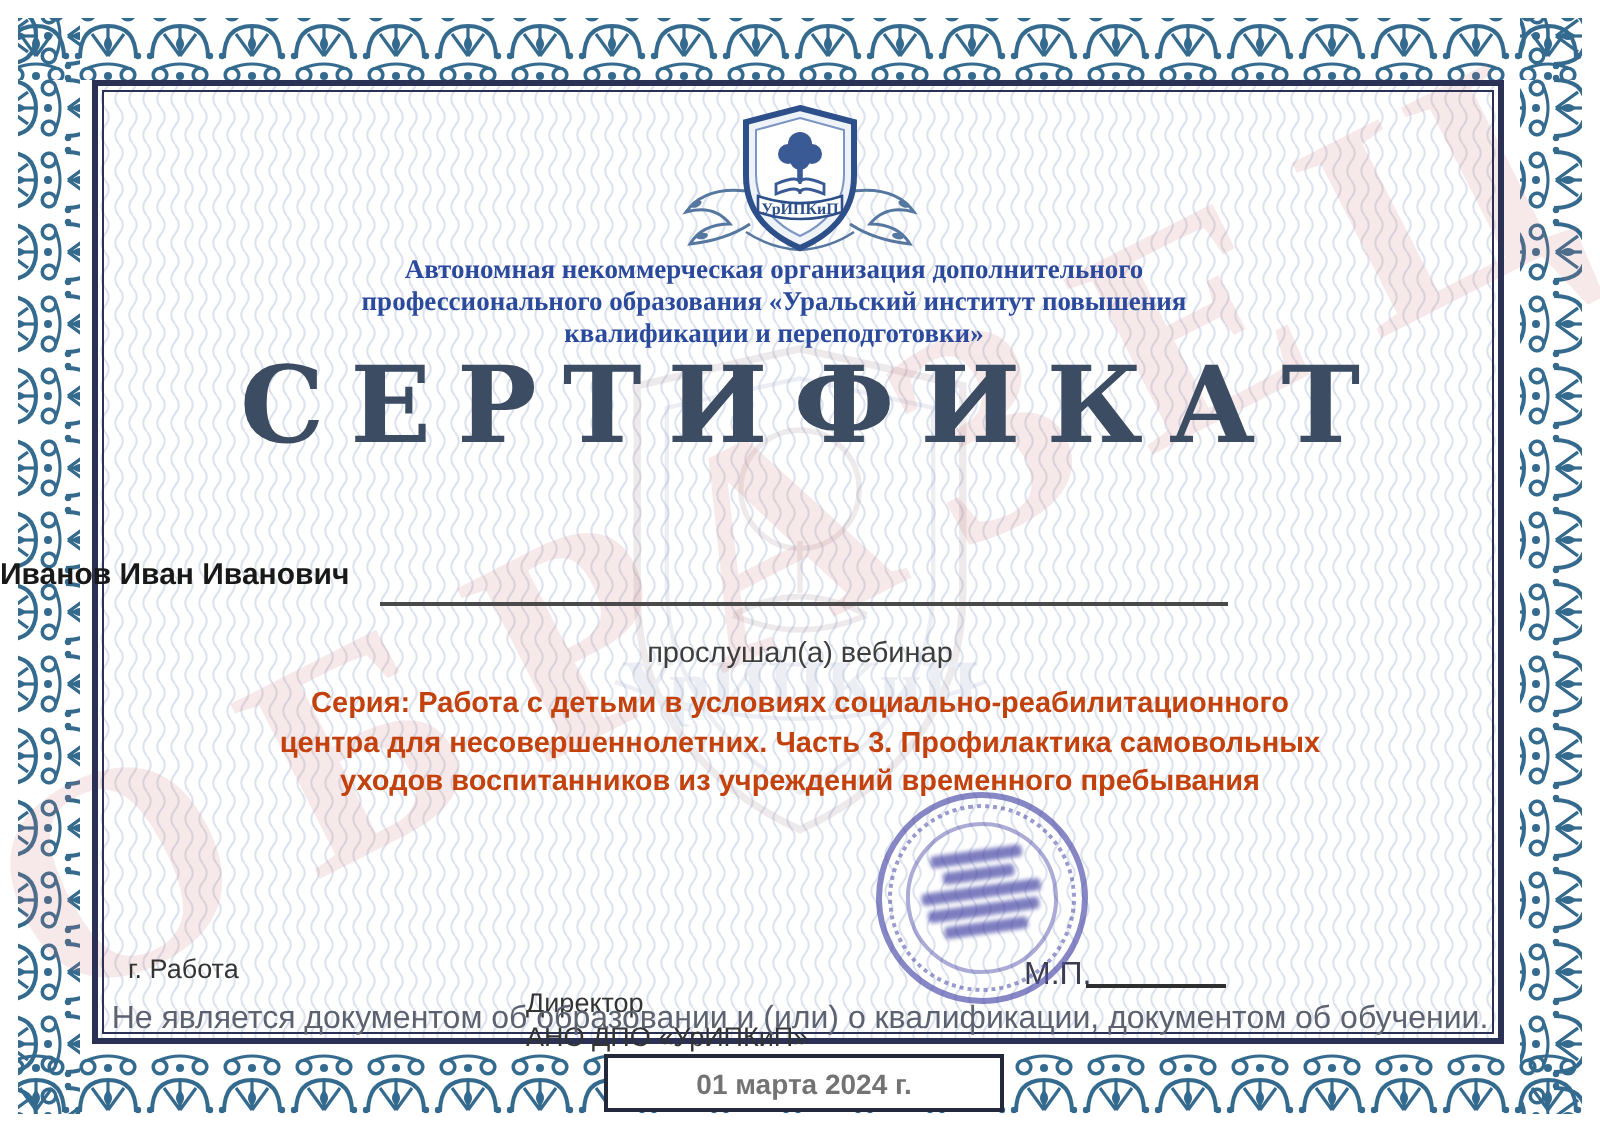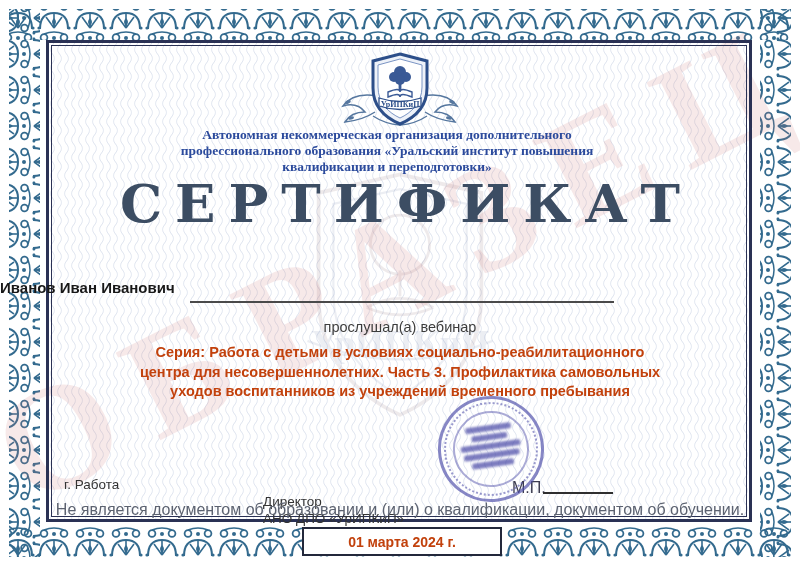--- a/index.html
+++ b/index.html
@@ -71,21 +71,21 @@
     border-top:2px solid #2f2f2f;
   }
   .disclaimer{
     position:absolute;top:501px;left:0;width:100%;text-align:center;
     font-size:16px;color:#5c6270;
   }
   .date-box{
     position:absolute;top:527px;left:302px;width:196px;height:25px;
     background:#ffffff;border:2px solid #23283b;z-index:7;
     display:flex;align-items:center;justify-content:center;
-    font-size:14px;font-weight:bold;color:#c2410c;
+    font-size:14px;font-weight:bold;color:#737373;
   }
   
   .stamp{
     position:absolute;left:438px;top:396px;width:106px;height:106px;z-index:5;
     transform:rotate(-8deg);opacity:.88;pointer-events:none;
   }
   .stamp .ring-outer{
     position:absolute;inset:0;border-radius:50%;
     border:3px solid rgba(80,80,170,.78);
   }

